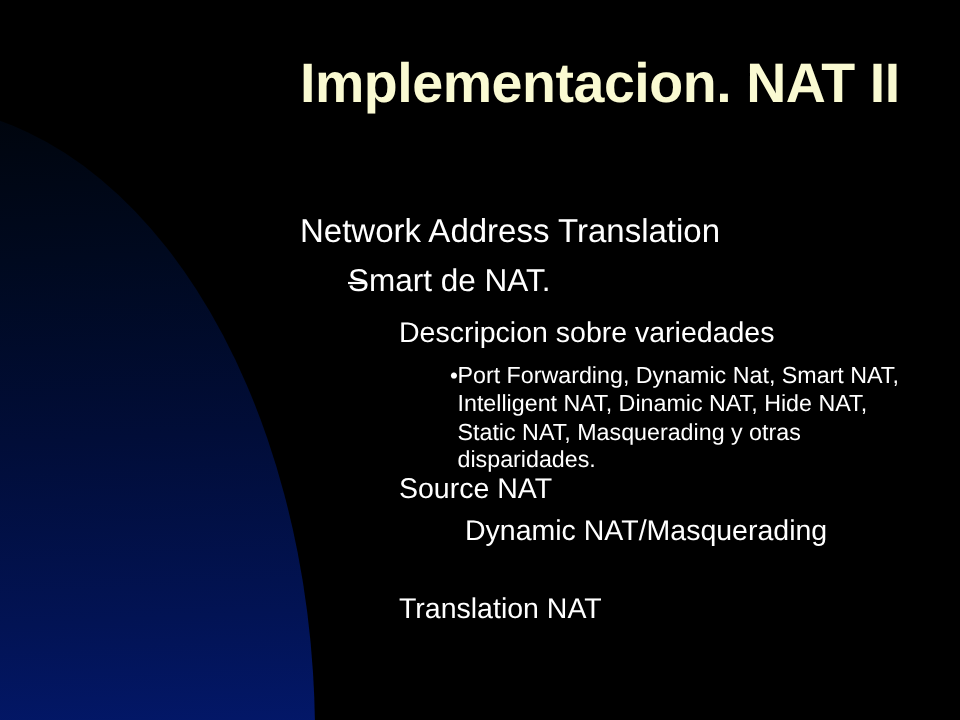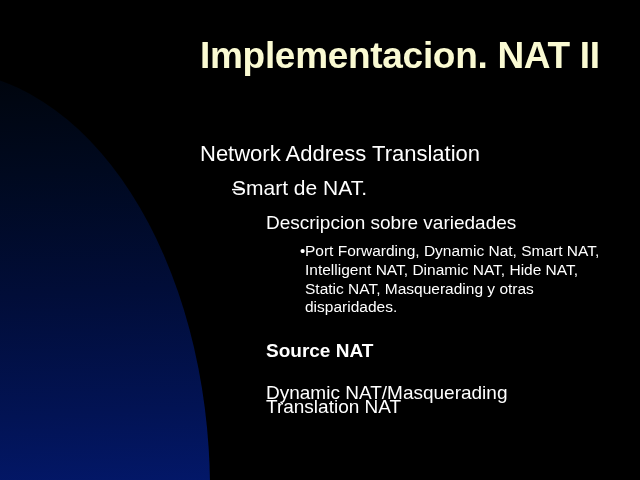--- a/index.html
+++ b/index.html
@@ -121,20 +121,20 @@
 
     <div class="lvl2" style="top:176px;"><span class="tick">–</span><span>Smart de NAT.</span></div>
 
     <div class="lvl3" style="top:212px;">Descripcion sobre variedades</div>
 
     <div class="lvl4" style="top:242px;">
       <span class="bullet">•</span>
       <span class="txt">Port Forwarding, Dynamic Nat, Smart NAT, Intelligent NAT, Dinamic NAT, Hide NAT, Static NAT, Masquerading y otras disparidades.</span>
     </div>
 
-    <div class="lvl3" style="top:340px;font-weight:bold;">Source NAT</div>
+    <div class="lvl3" style="top:316px;">Source NAT</div>
 
-    <div class="lvl3" style="top:382px;">Dynamic NAT/Masquerading</div>
+    <div class="lvl3" style="top:344px;margin-left:44px;">Dynamic NAT/Masquerading</div>
 
     <div class="lvl3" style="top:396px;">Translation NAT</div>
 
   </div>
 </div>
 
 </body></html>

